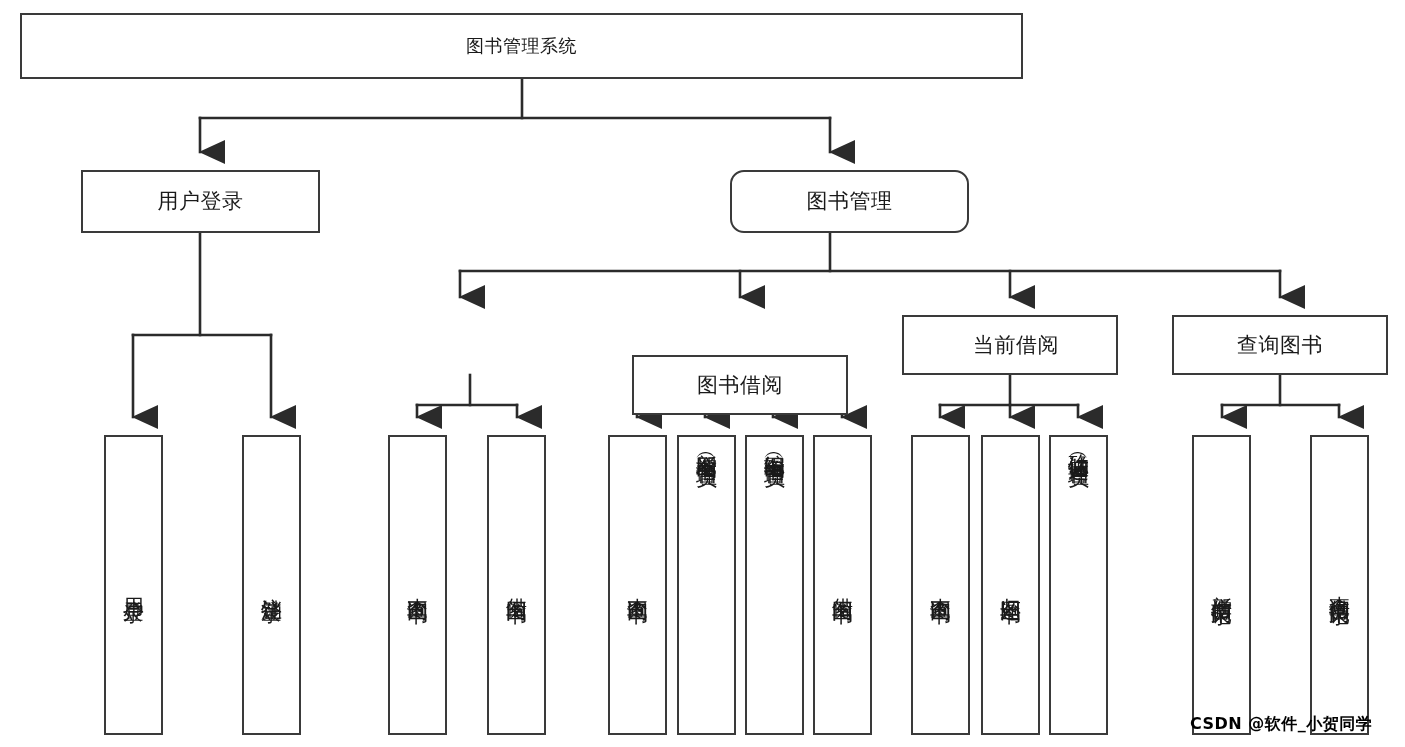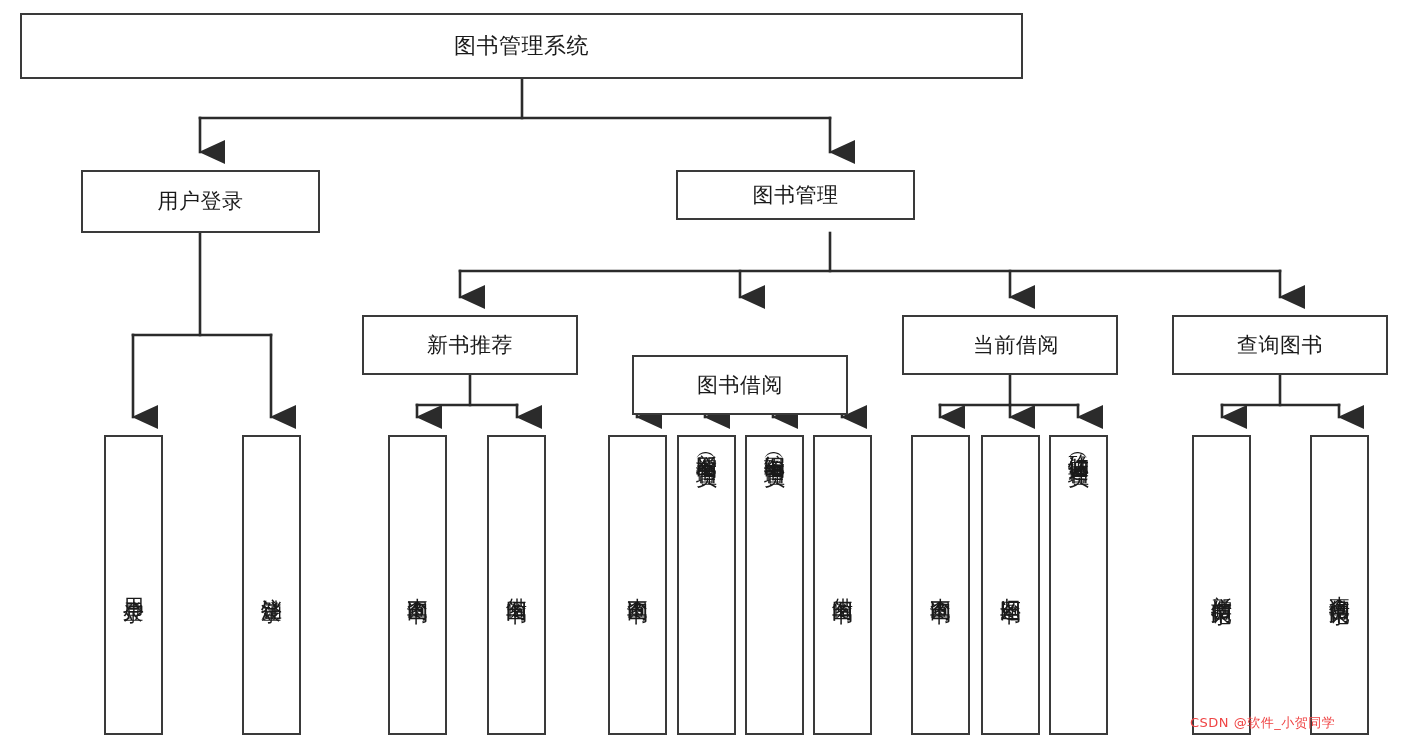--- a/index.html
+++ b/index.html
@@ -39,46 +39,47 @@
     display: block;
     text-align: center;
     line-height: 1.18;
     letter-spacing: 0.5px;
   }
   
   .node.horiz .node-label {
     font-size: 21px;
   }
   .node.root .node-label {
-    font-size: 22px;
+    font-size: 18px;
   }
   
   .node.vert {
     align-items: flex-start;
     justify-content: center;
     padding-top: 0;
   }
   .node.vert .node-label {
     writing-mode: vertical-rl;
     text-orientation: upright;
     font-size: 21px;
     line-height: 1.05;
     letter-spacing: 2px;
     margin: 0 auto;
   }
   .node.vert.midalign {
     align-items: center;
   }
   .watermark {
     position: absolute;
-    font-size: 13px;
-    color: #ef4444;
+    font-size: 16px;
+    color: #000000;
     letter-spacing: 0.5px;
     white-space: nowrap;
     user-select: none;
+    font-weight: bold;
   }
 </style>
 </head>
 <body>
 
 <div id="canvas">
 
   <svg class="edges" viewBox="0 0 1405 747">
     <defs>
       <marker id="arrow" viewBox="0 0 12 12" refX="6" refY="10.5" markerWidth="11" markerHeight="11" orient="auto-start-reverse">
@@ -131,27 +132,24 @@
     </g>
   </svg>
 
   <div class="node horiz root" style="left:20px; top:13px; width:1003px; height:66px;">
     <span class="node-label">图书管理系统</span>
   </div>
 
   <div class="node horiz" style="left:81px; top:170px; width:239px; height:63px;">
     <span class="node-label">用户登录</span>
   </div>
-  <div class="node horiz" style="left:676px; top:170px; width:239px; height:50px;">
+  <div class="node horiz" style="left:730px; top:170px; width:239px; height:63px;border-radius:14px;">
     <span class="node-label">图书管理</span>
   </div>
 
-  <div class="node horiz" style="left:362px; top:315px; width:216px; height:60px;">
-    <span class="node-label">新书推荐</span>
-  </div>
   <div class="node horiz" style="left:632px; top:315px; width:216px; height:60px;margin-top:40px;">
     <span class="node-label">图书借阅</span>
   </div>
   <div class="node horiz" style="left:902px; top:315px; width:216px; height:60px;padding-left:12px;">
     <span class="node-label">当前借阅</span>
   </div>
   <div class="node horiz" style="left:1172px; top:315px; width:216px; height:60px;">
     <span class="node-label">查询图书</span>
   </div>
 

